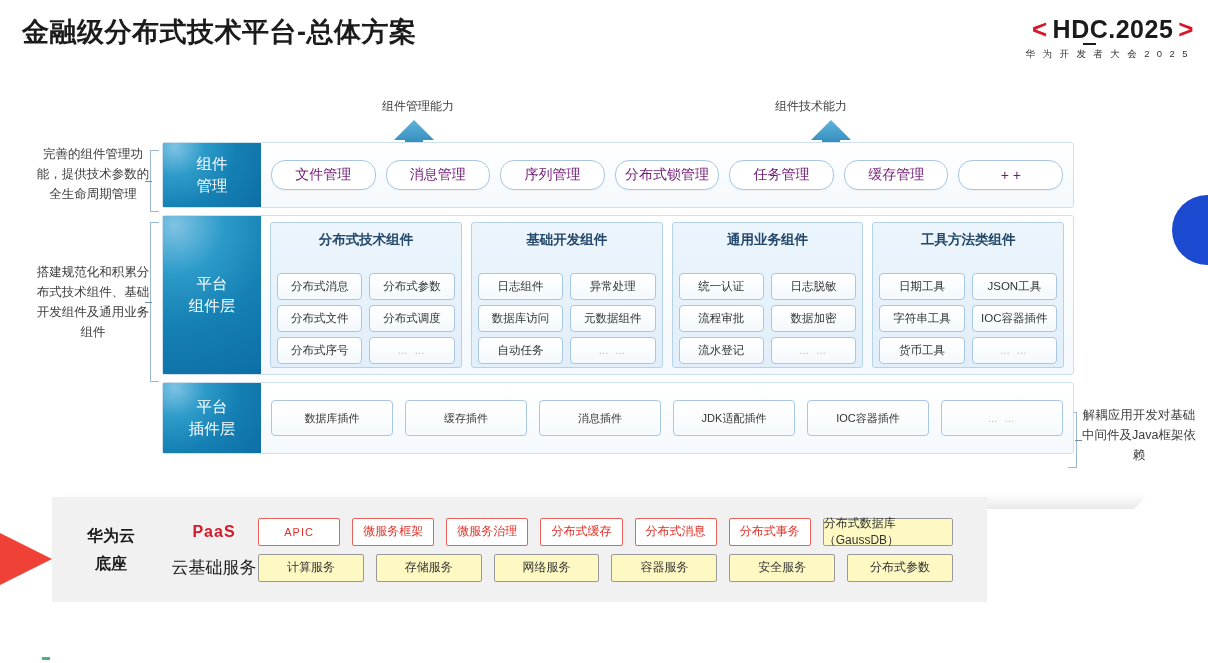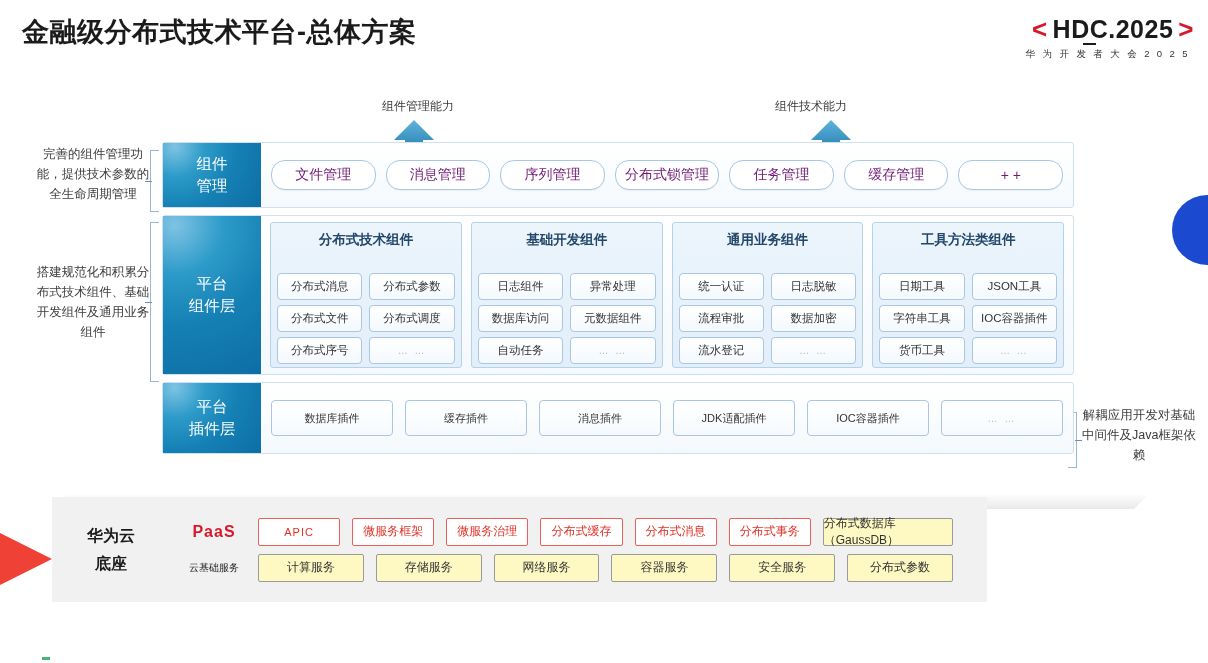--- a/index.html
+++ b/index.html
@@ -169,21 +169,21 @@
   .base-title{
     width:118px; flex:0 0 118px; text-align:center;
     font-size:16px; font-weight:bold; color:#1b1b1b; line-height:28px;
   }
   .base-rows{ flex:1; display:flex; flex-direction:column; gap:8px; padding-right:34px; }
   .base-r{ display:flex; align-items:center; gap:0; }
   .base-r-label{
     width:88px; flex:0 0 88px; text-align:center; white-space:nowrap;
   }
   .lbl-paas{ font-size:16px; font-weight:bold; color:#d7182a; letter-spacing:1px; }
-  .lbl-cloud{ font-size:10px; color:#1b1b1b; }
+  .lbl-cloud{ font-size:17px; color:#1b1b1b; }
   .base-items{ flex:1; display:flex; gap:12px; }
   .tile-red{
     flex:1; height:28px; border:1px solid #e8615a; border-radius:2px;
     background:#ffffff; display:flex; align-items:center; justify-content:center;
     font-size:12px; color:#e03127;
   }
   .tile-red.apic{ font-size:11px; letter-spacing:1px; }
   .tile-gray{
     flex:1; height:28px; border:1px solid #9a9a9a; border-radius:2px;
     background:#fef9c3; display:flex; align-items:center; justify-content:center;

